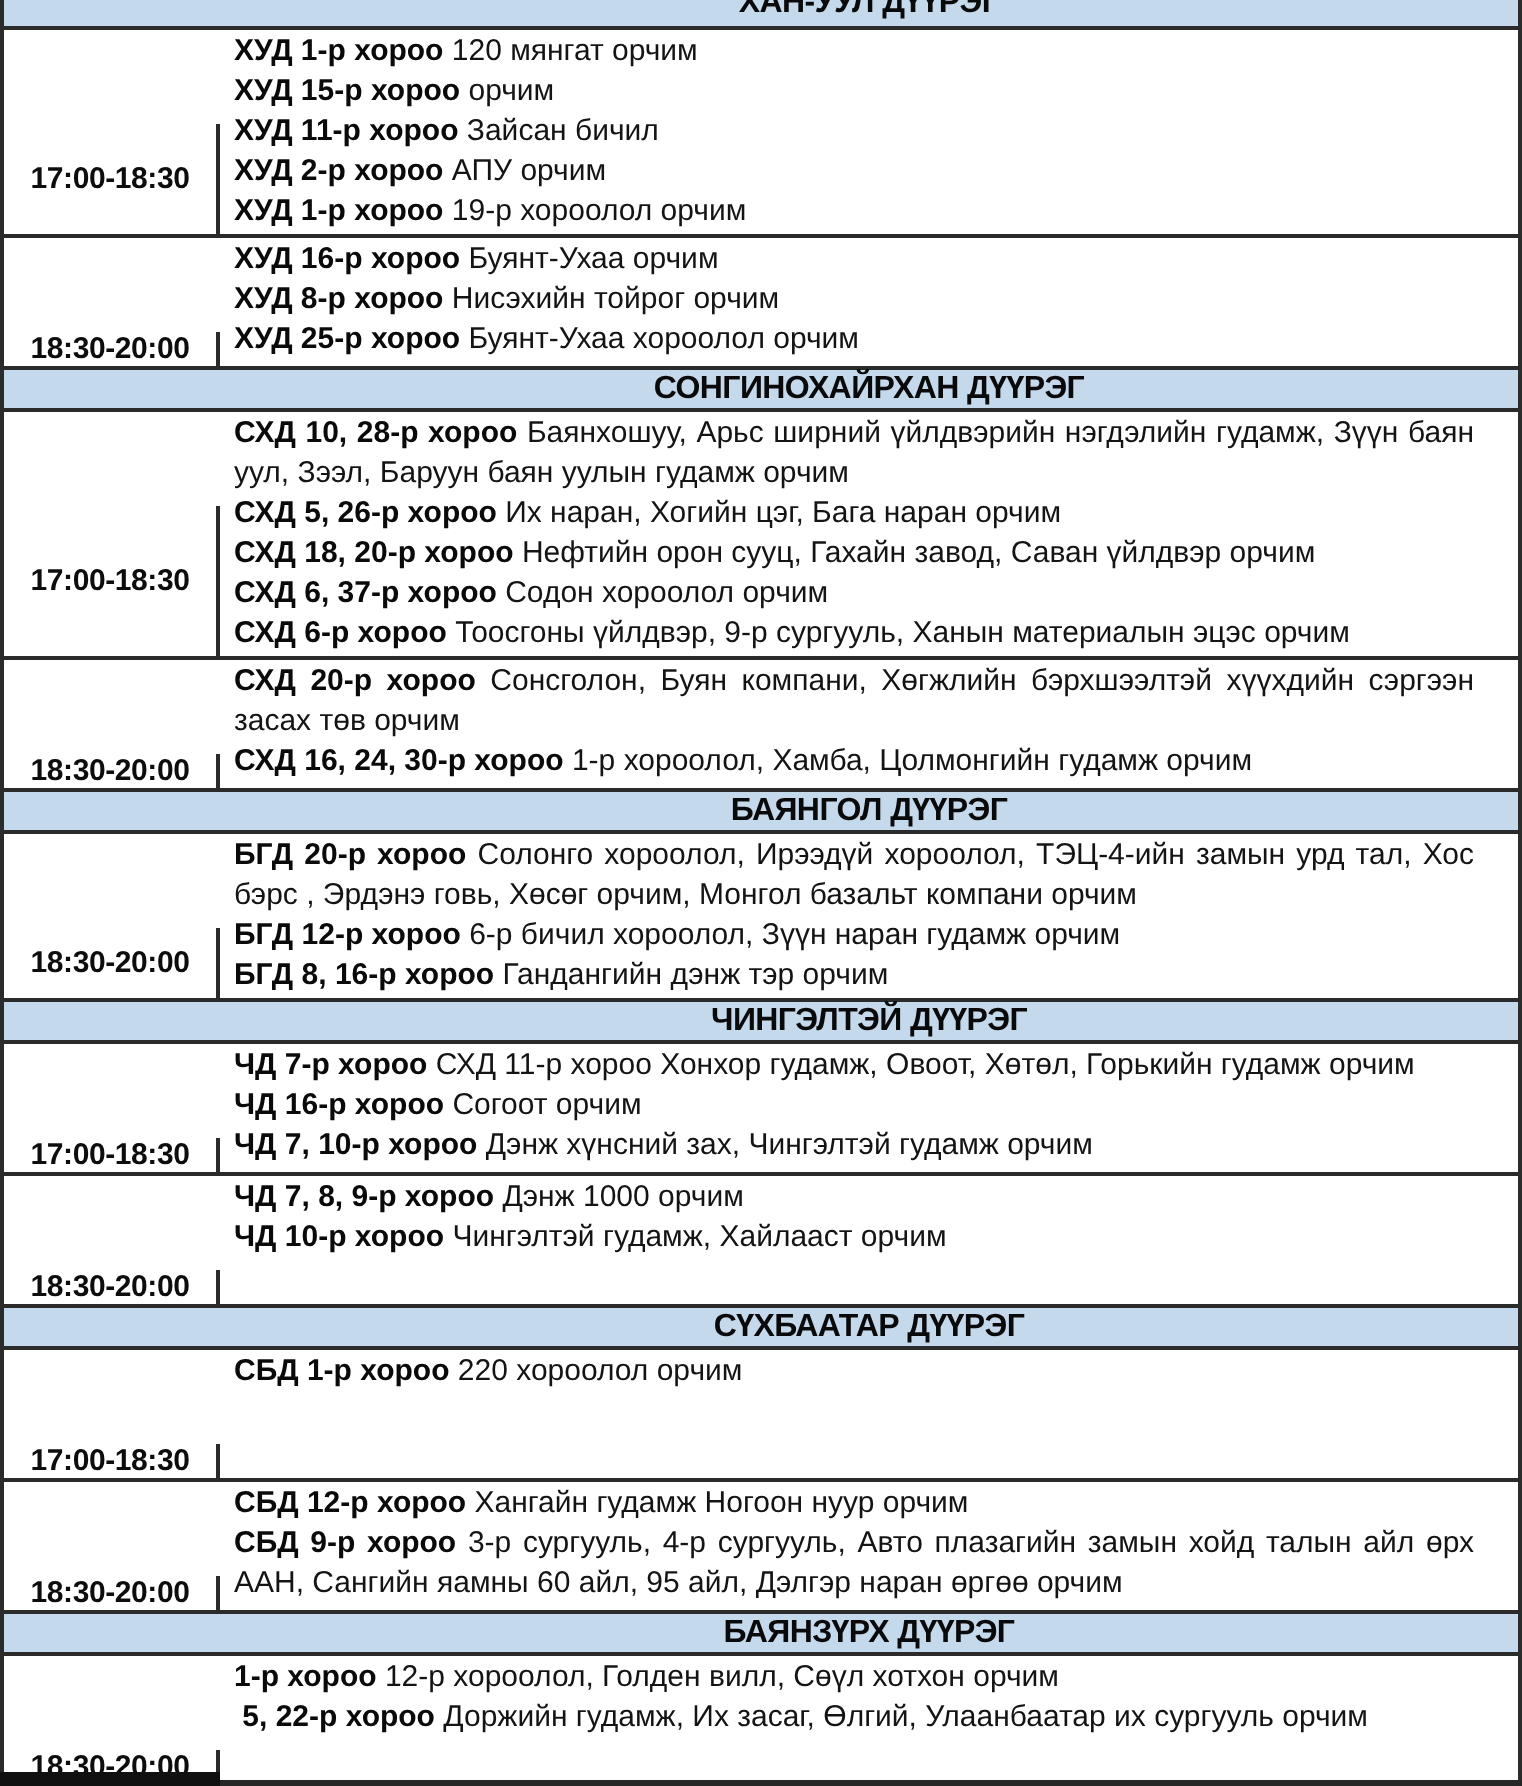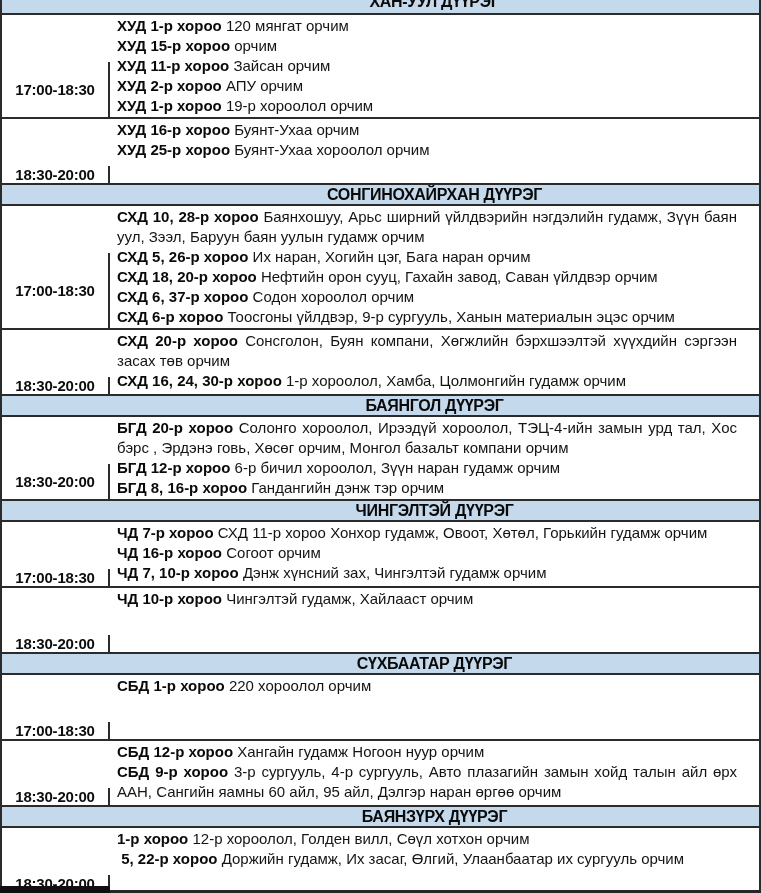--- a/index.html
+++ b/index.html
@@ -79,29 +79,30 @@
     <div class="time-cell"></div>
     <div class="content-cell">
       <span class="district-title-text">ХАН-УУЛ ДҮҮРЭГ</span>
     </div>
   </div>
     <div class="row block-row">
     <div class="time-cell">17:00-18:30</div>
     <div class="content-cell">
         <div class="entry"><b>ХУД 1-р хороо </b><span>120 мянгат орчим</span></div>
         <div class="entry"><b>ХУД 15-р хороо </b><span>орчим</span></div>
-        <div class="entry"><b>ХУД 11-р хороо </b><span>Зайсан орчим</span></div>
+        <div class="entry"><b>ХУД 11-р хороо </b><span>Зайсан бичил</span></div>
         <div class="entry"><b>ХУД 2-р хороо </b><span>АПУ орчим</span></div>
         <div class="entry"><b>ХУД 1-р хороо </b><span>19-р хороолол орчим</span></div>
       </div>
   </div>
     <div class="row block-row">
     <div class="time-cell">18:30-20:00</div>
     <div class="content-cell">
         <div class="entry"><b>ХУД 16-р хороо </b><span>Буянт-Ухаа орчим</span></div>
+        <div class="entry"><b>ХУД 8-р хороо </b><span>Нисэхийн тойрог орчим</span></div>
         <div class="entry"><b>ХУД 25-р хороо </b><span>Буянт-Ухаа хороолол орчим</span></div>
       </div>
   </div>
     <div class="row header-row">
     <div class="time-cell"></div>
     <div class="content-cell">
       <span class="district-title-text">СОНГИНОХАЙРХАН ДҮҮРЭГ</span>
     </div>
   </div>
     <div class="row block-row">
@@ -145,20 +146,21 @@
     <div class="time-cell">17:00-18:30</div>
     <div class="content-cell">
         <div class="entry"><b>ЧД 7-р хороо </b><span>СХД 11-р хороо Хонхор гудамж, Овоот, Хөтөл, Горькийн гудамж орчим</span></div>
         <div class="entry"><b>ЧД 16-р хороо </b><span>Согоот орчим</span></div>
         <div class="entry"><b>ЧД 7, 10-р хороо </b><span>Дэнж хүнсний зах, Чингэлтэй гудамж орчим</span></div>
       </div>
   </div>
     <div class="row block-row">
     <div class="time-cell">18:30-20:00</div>
     <div class="content-cell">
+        <div class="entry"><b>ЧД 7, 8, 9-р хороо </b><span>Дэнж 1000 орчим</span></div>
         <div class="entry"><b>ЧД 10-р хороо </b><span>Чингэлтэй гудамж, Хайлааст орчим</span></div>
       </div>
   </div>
     <div class="row header-row">
     <div class="time-cell"></div>
     <div class="content-cell">
       <span class="district-title-text">СҮХБААТАР ДҮҮРЭГ</span>
     </div>
   </div>
     <div class="row block-row">

